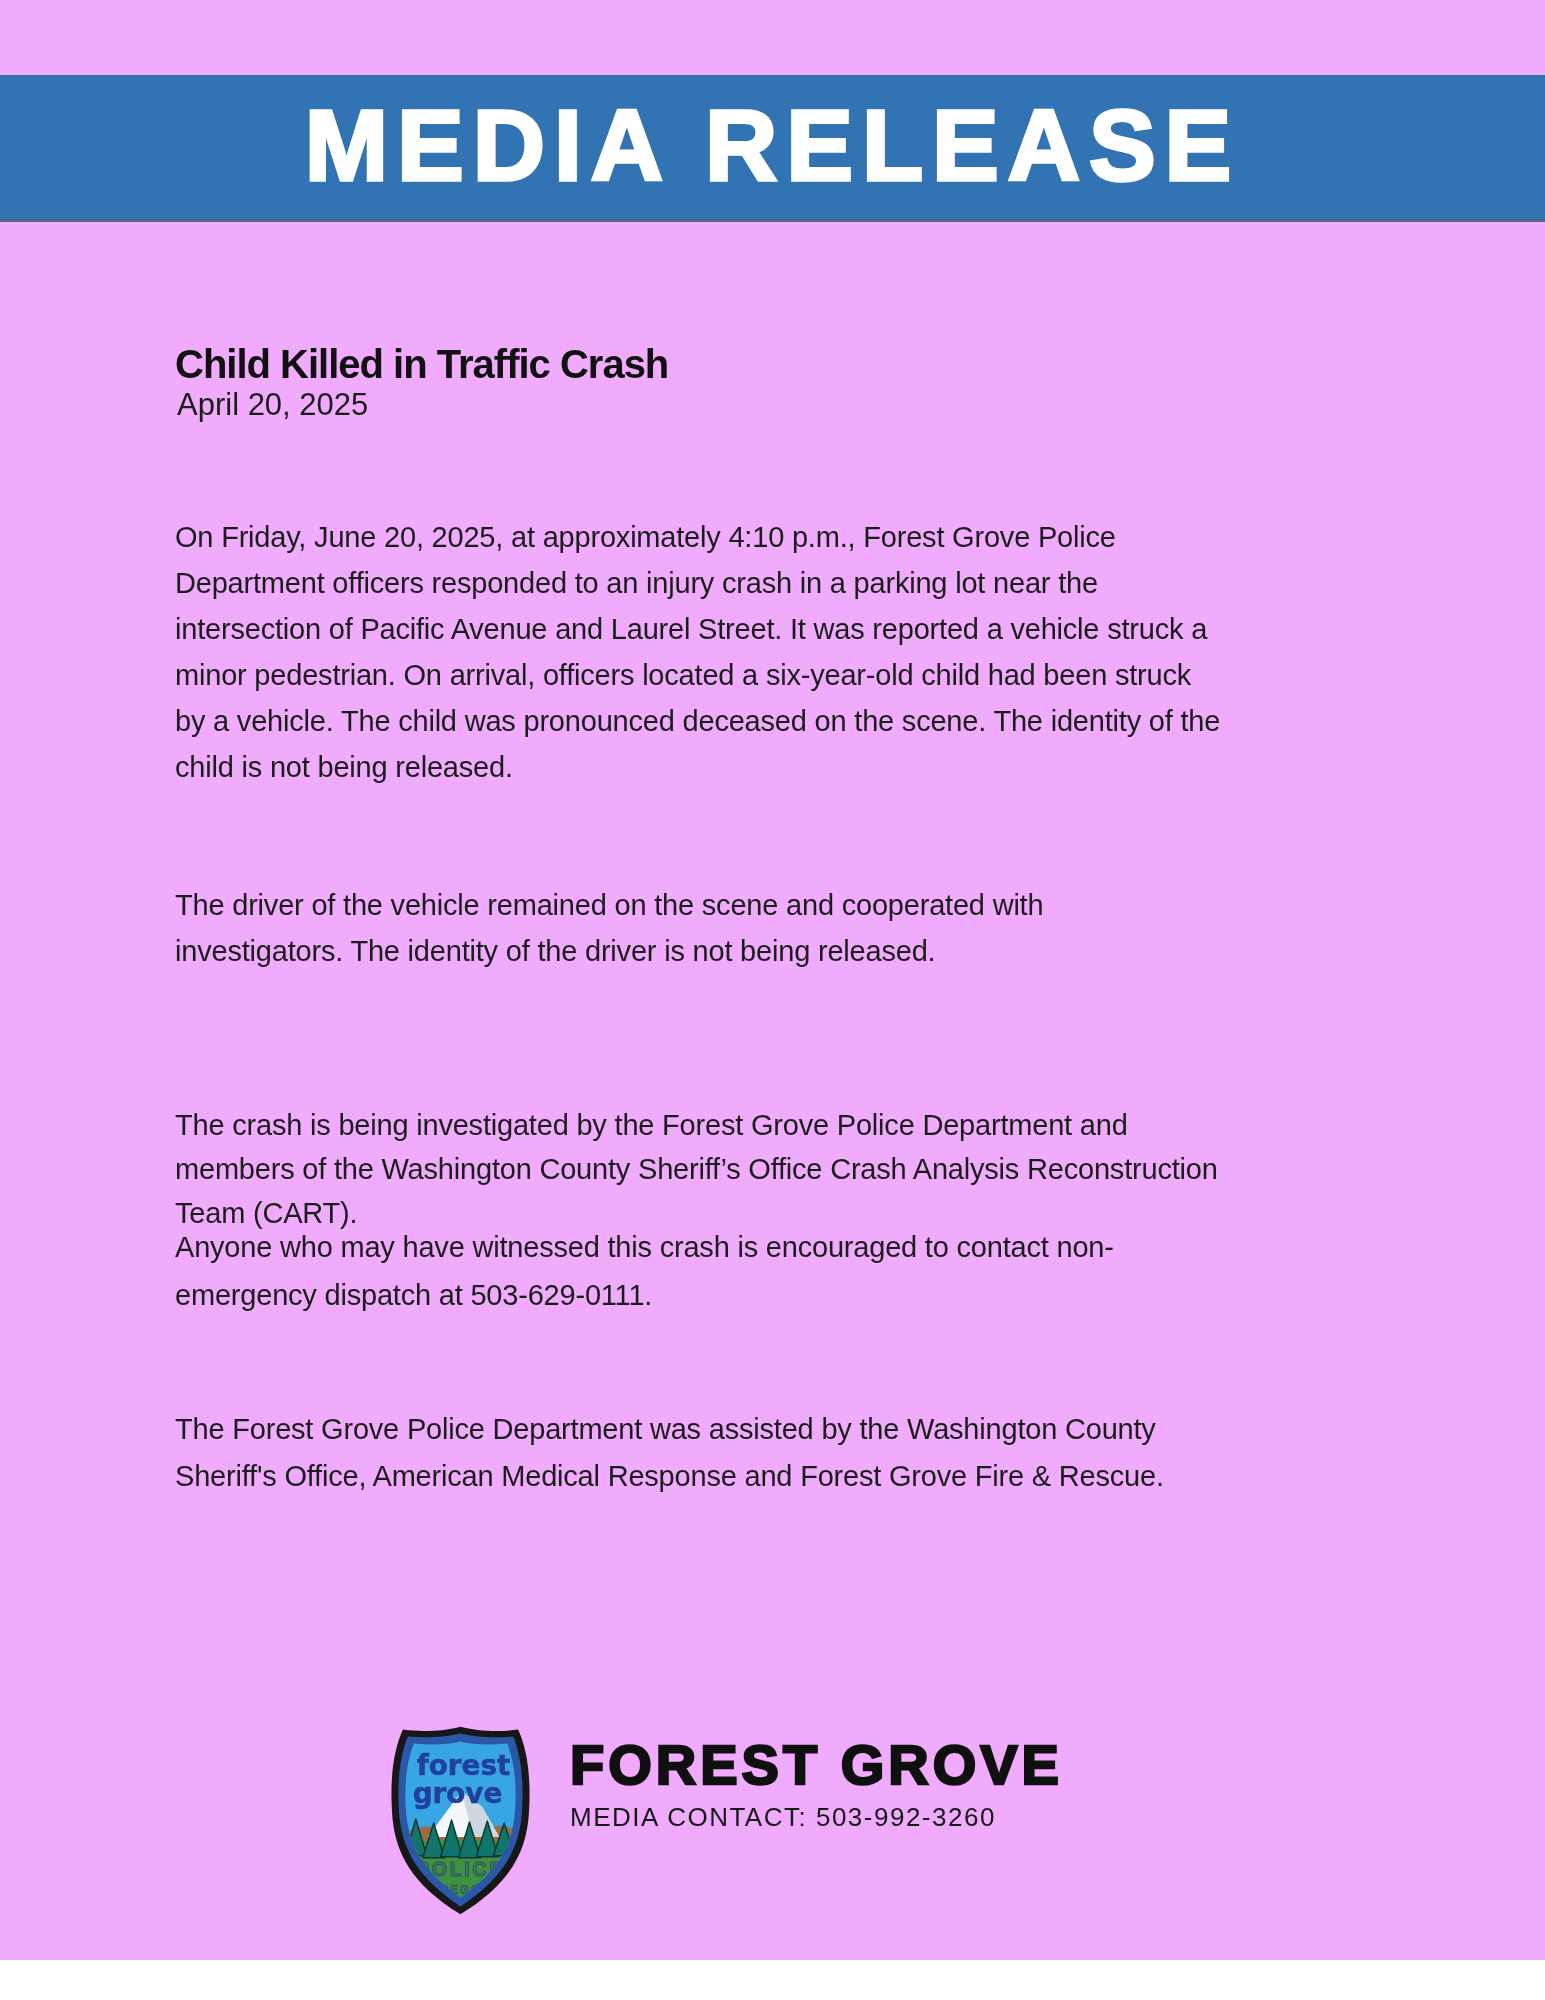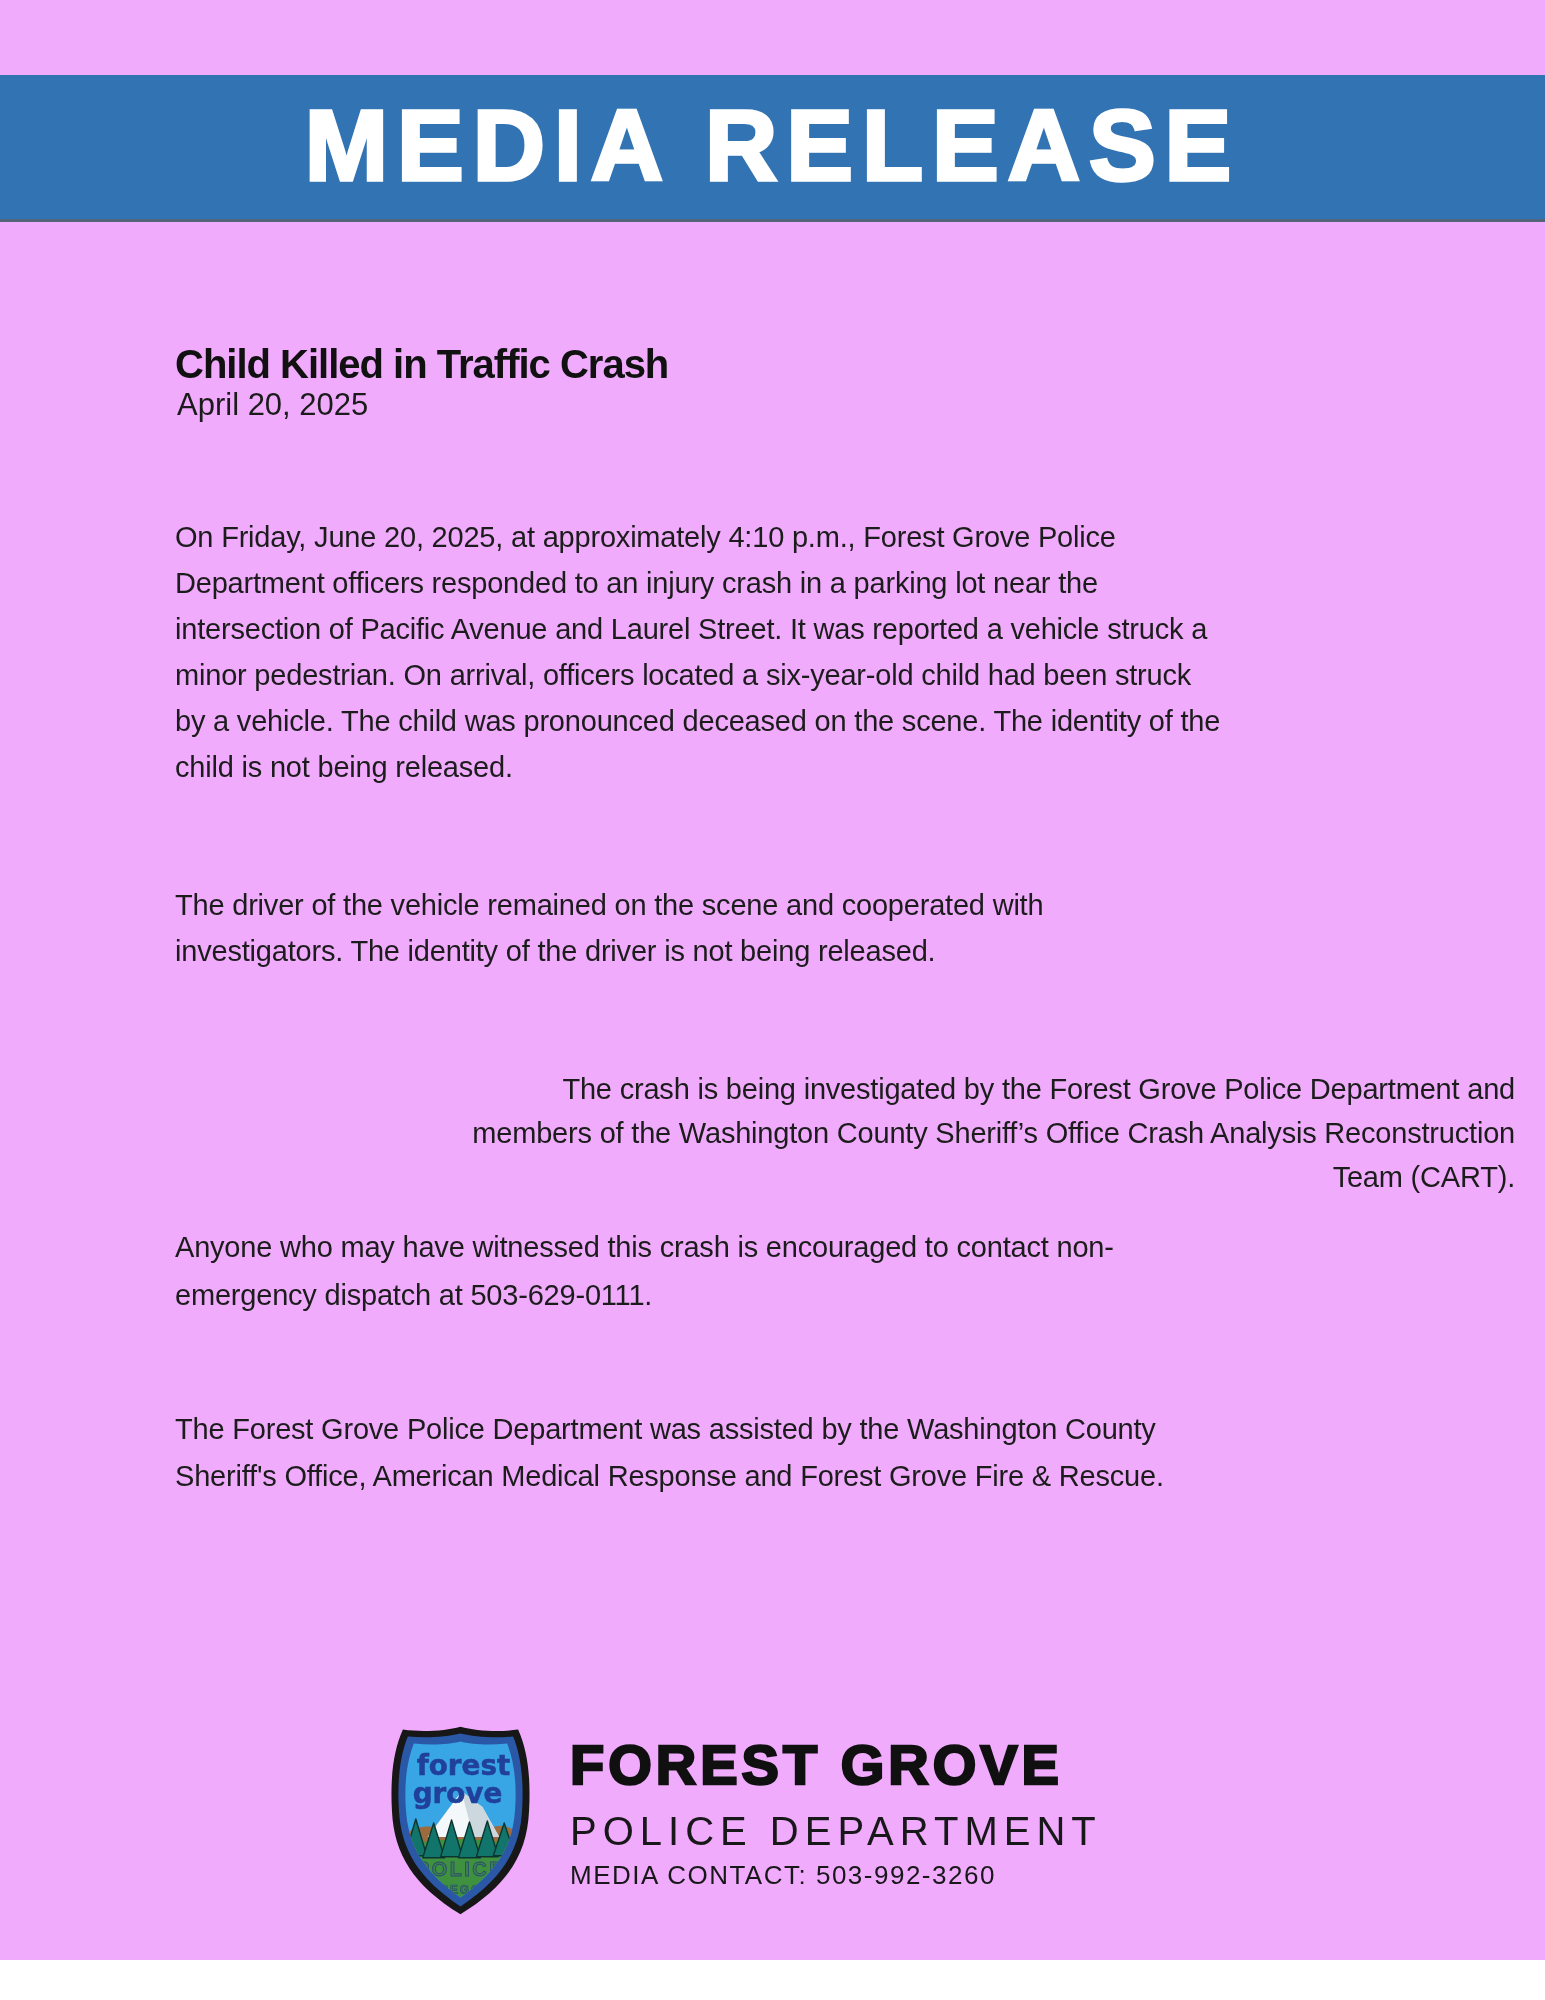--- a/index.html
+++ b/index.html
@@ -56,21 +56,21 @@
     left:175px;
     width:1340px;
     font-size:29px;
     line-height:46px;
     letter-spacing:-0.2px;
     color:#1c1c1c;
     white-space:pre-line;
   }
   .para-1{top:514px;}
   .para-2{top:882px;}
-  .para-3{top:1067px; line-height:44px;text-align:right;}
+  .para-3{top:1103px; line-height:44px;}
   .para-4{top:1223px; line-height:48px;}
   .para-5{top:1406px; line-height:47px;}
   .footer-badge{
     position:absolute;
     left:386px; top:1723px;
     width:149px; height:195px;
   }
   .footer-text{
     position:absolute;
     left:570px; top:1737px;
@@ -182,17 +182,16 @@
       <text x="75" y="153" text-anchor="middle" font-family="Liberation Sans, sans-serif" font-size="20" font-weight="700" letter-spacing="2.5" fill="#3f7d52" stroke="#27506b" stroke-width="0.9">POLICE</text>
       <text x="75" y="171" text-anchor="middle" font-family="Liberation Sans, sans-serif" font-size="12" font-weight="700" letter-spacing="1.8" fill="#3f7d52" stroke="#27506b" stroke-width="0.7">OREGON</text>
     </g>
 
     <text class="badge-script" x="78" y="52" text-anchor="middle" font-size="28" fill="#20409b" stroke="#20409b" stroke-width="0.5">forest</text>
     <text class="badge-script" x="72" y="80" text-anchor="middle" font-size="28" fill="#20409b" stroke="#20409b" stroke-width="0.5">grove</text>
   </svg>
 
   <div class="footer-text">
     <div class="footer-org">FOREST GROVE</div>
-    <div class="footer-dept">POLICE DEPARTMENT</div>
     <div class="footer-contact">MEDIA CONTACT: 503-992-3260</div>
   </div>
 
 </div>
 
 </body></html>

